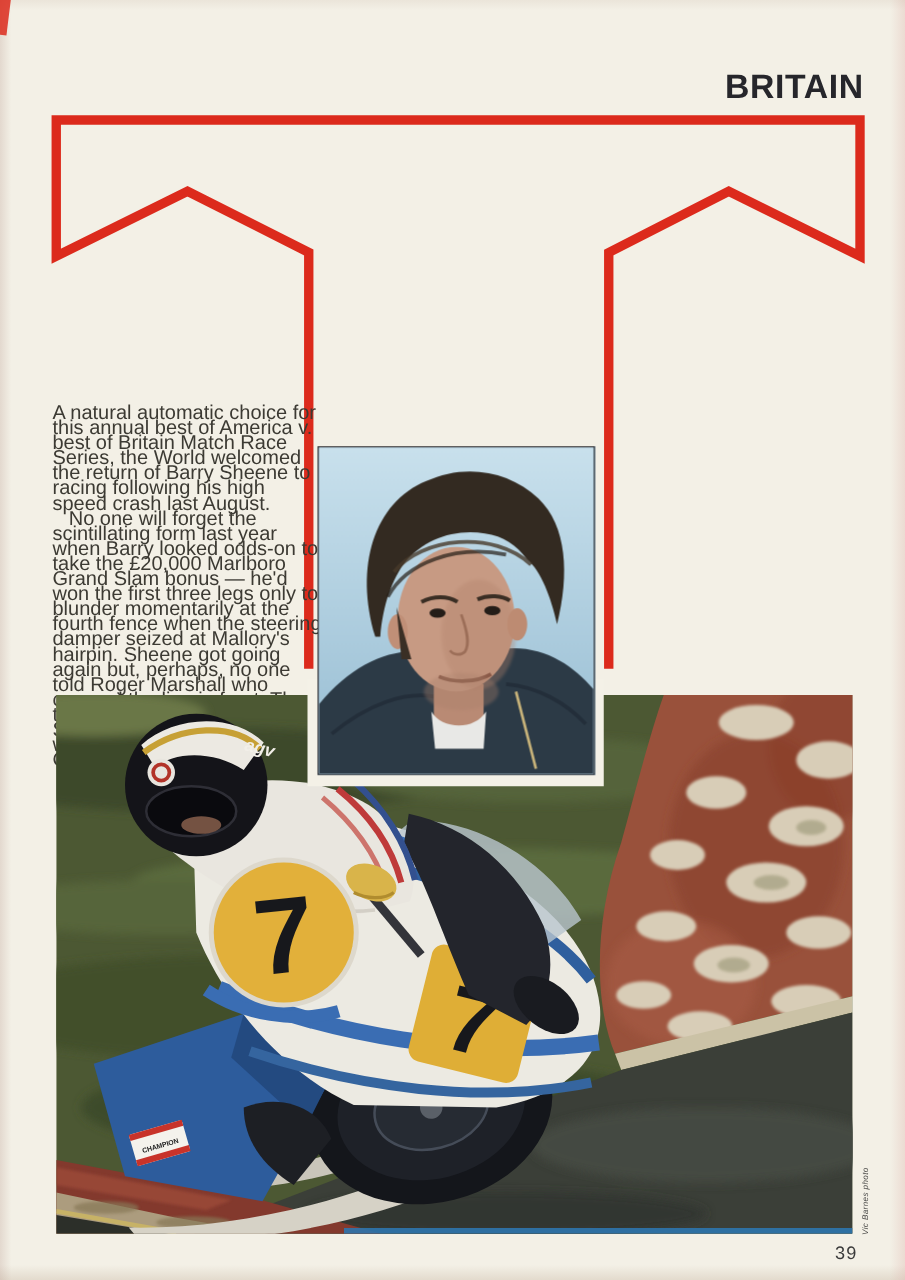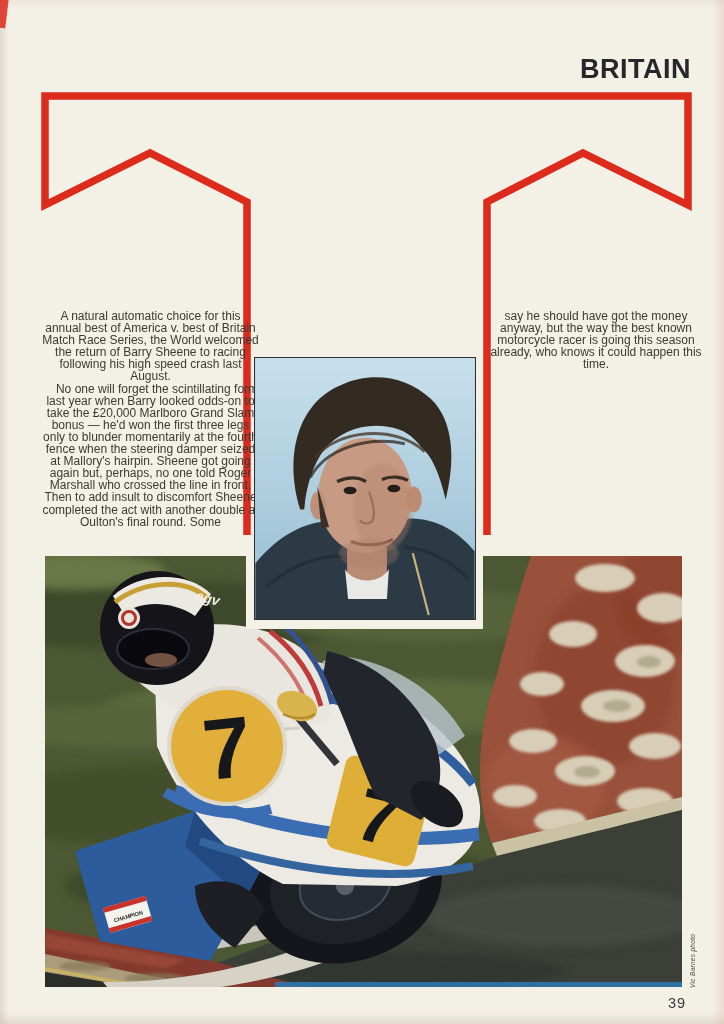--- a/index.html
+++ b/index.html
@@ -25,22 +25,22 @@
     font-size:27px;font-weight:bold;letter-spacing:.5px;color:#26262b;
   }
   .frame-svg{position:absolute;left:0;top:0;width:724px;height:1024px;}
   .profile{
     position:absolute;left:247px;top:274px;width:240px;
     text-align:center;color:#222126;
   }
   .profile-name{font-size:15.5px;font-weight:bold;letter-spacing:.4px;line-height:19px;margin-bottom:3px;}
   .profile-line{font-size:12.5px;font-weight:bold;line-height:18px;}
   .col{
-    position:absolute;top:310px;width:217px;
-    font-size:12px;line-height:12.1px;color:#3c3a33;text-align:center;
+    position:absolute;top:325px;width:217px;
+    font-size:16px;line-height:12.1px;color:#3c3a33;
   }
   .col p{margin:0;}
   .col p + p{text-indent:13px;}
   .col-left{left:42px;}
   .col-right{left:490px;width:212px;}
   .race-photo{position:absolute;left:45px;top:556px;width:637px;height:431px;display:block;}
   .white-panel{position:absolute;left:246px;top:543px;width:237px;height:86px;background:#f4f1e7;}
   .portrait{
     position:absolute;left:254px;top:357px;width:222px;height:263px;display:block;
     border:1px solid #2f2f33;box-sizing:border-box;background:#a9c9dc;
@@ -67,21 +67,20 @@
   <svg class="frame-svg" viewBox="0 0 724 1024" aria-hidden="true">
     <polyline points="247,535 247,202 150,153 45,205 45,96 688,96 688,205 583,153 487,202 487,535" fill="none" stroke="#dc2a1c" stroke-width="7.5" stroke-linejoin="miter" stroke-linecap="butt"></polyline>
   </svg>
 
 
   <div class="col col-left">
     <p>A natural automatic choice for this annual best of America v. best of Britain Match Race Series, the World welcomed the return of Barry Sheene to racing following his high speed crash last August.</p>
     <p>No one will forget the scintillating form last year when Barry looked odds-on to take the £20,000 Marlboro Grand Slam bonus — he'd won the first three legs only to blunder momentarily at the fourth fence when the steering damper seized at Mallory's hairpin. Sheene got going again but, perhaps, no one told Roger Marshall who crossed the line in front. Then to add insult to discomfort Sheene completed the act with another double at Oulton's final round. Some</p>
   </div>
   <div class="col col-right">
-    <p>say he should have got the money anyway, but the way the best known motorcycle racer is going this season already, who knows it could happen this time.</p>
   </div>
 
   <svg class="race-photo" viewBox="0 0 637 431">
     <defs>
       <filter id="b3" x="-30%" y="-30%" width="160%" height="160%">
           <feGaussianBlur stdDeviation="4"></feGaussianBlur>
         </filter>
       <filter id="b1" x="-30%" y="-30%" width="160%" height="160%">
           <feGaussianBlur stdDeviation="1.4"></feGaussianBlur>
         </filter>

